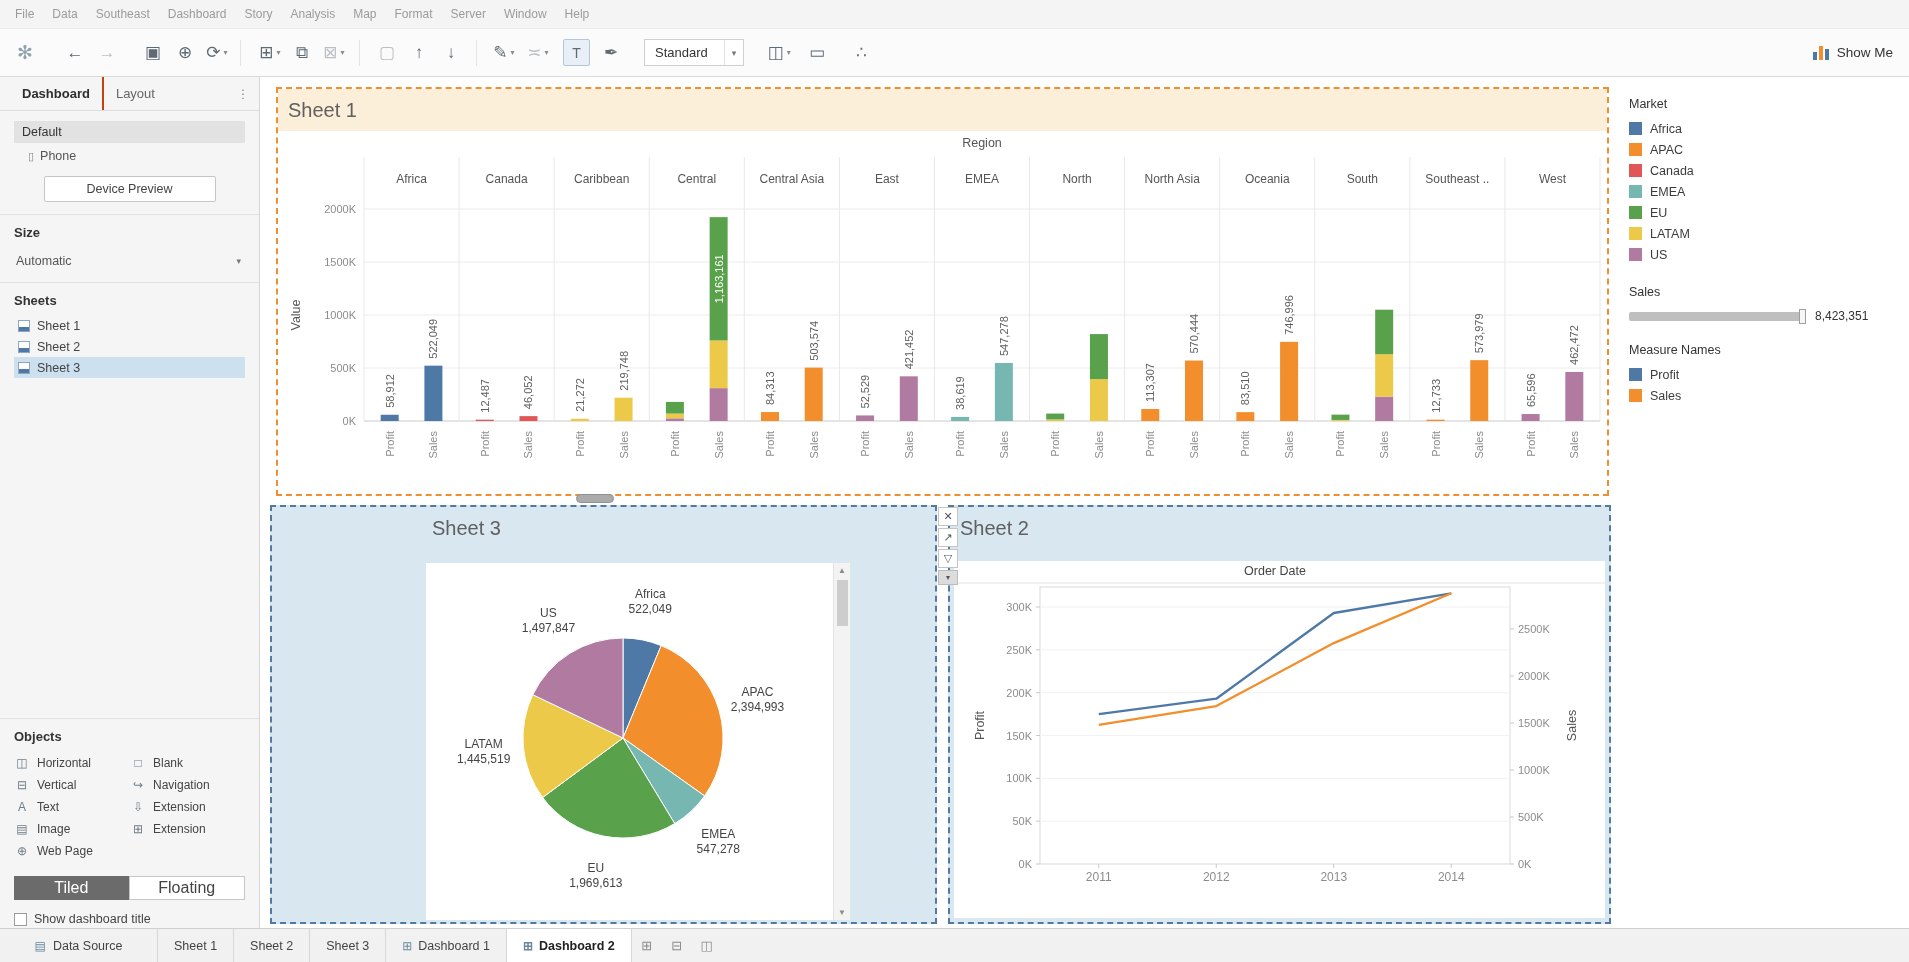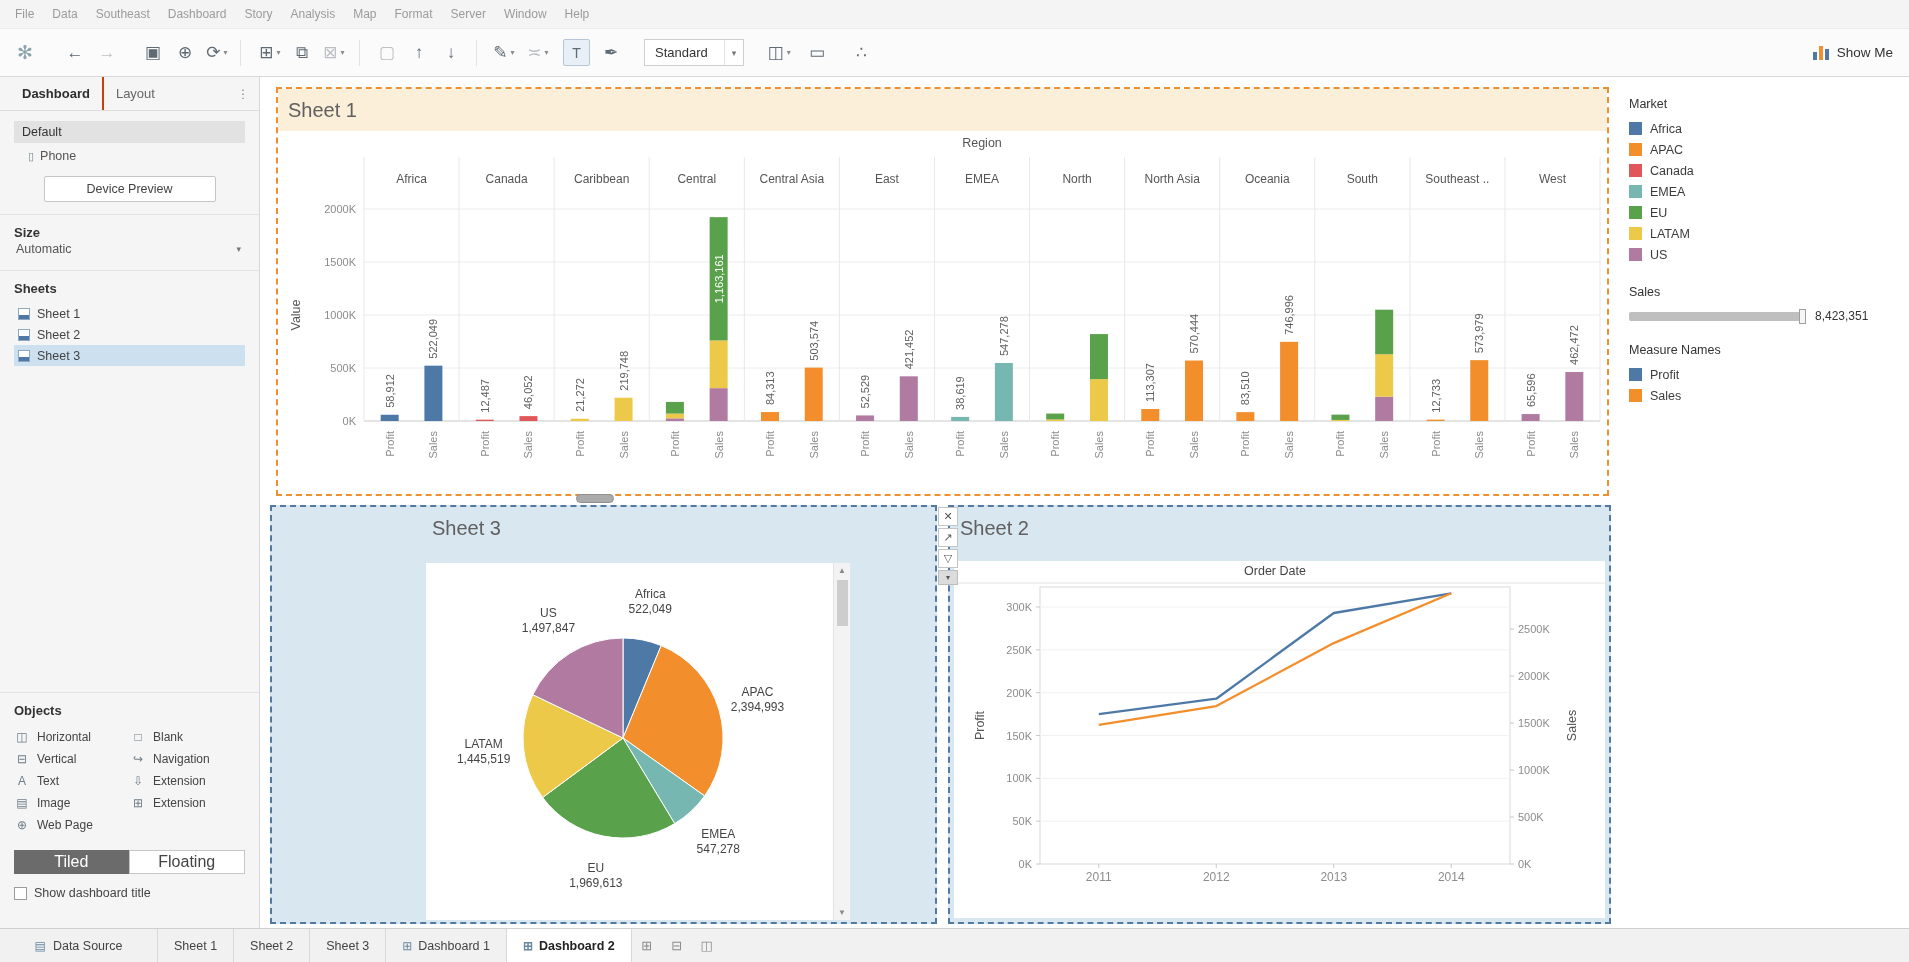--- a/index.html
+++ b/index.html
@@ -36,35 +36,35 @@
 .lp-tab.active{font-weight:bold;color:#2e2e2e}
 .lp-tab.inactive{border-left:2px solid #c2410c}
 .lp-tab-menu{margin-left:auto;margin-right:10px;color:#888;font-size:12px}
 .lp-default{margin:10px 14px 0;background:#e2e2e2;height:22px;line-height:22px;padding-left:8px;color:#333}
 .lp-phone{margin:2px 14px 0 28px;height:22px;display:flex;gap:6px;color:#555;align-items:center}
 .lp-phone-ico{color:#7b8894;font-size:11px}
 .lp-devprev{display:block;margin:9px auto 0;width:172px;height:26px;background:#fff;border:1px solid #c6c6c6;border-radius:2px;font-size:12.5px;color:#444;font-family:inherit}
 .lp-sep{height:1px;background:#e2e2e2;margin-top:12px;flex:none}
 .lp-section{padding:10px 14px 0;flex:none}
 .lp-header{font-weight:bold;color:#333;font-size:13px}
-.lp-dropdown{display:flex;justify-content:space-between;align-items:center;margin-top:0;padding:2px 4px 2px 2px;color:#555}
+.lp-dropdown{display:flex;justify-content:space-between;align-items:center;margin-top:12px;padding:2px 4px 2px 2px;color:#555}
 .lp-dd-chev{font-size:9px;color:#777}
 .sheets-list{margin-top:7px}
 .sheet-row{height:21px;display:flex;align-items:center;gap:7px;padding-left:4px}
 .sheet-row.selected{background:#cde0ef}
 .sheet-ico{width:12px;height:12px;border:1px solid #8fa8bd;background:linear-gradient(to top,#4e79a7 0 4px,#fff 4px);flex:none}
 .lp-spacer{flex:1}
 .obj-grid{display:grid;grid-template-rows:repeat(5,22px);grid-auto-flow:column;grid-auto-columns:116px;margin-top:8px}
 .obj-item{display:flex;align-items:center;gap:7px;font-size:12px;color:#444}
 .obj-ico{width:16px;text-align:center;color:#6f7d88;font-size:12px}
 .tf-row{display:flex;margin:14px 14px 0;height:24px;flex:none}
 .tf-btn{flex:1;display:flex;align-items:center;justify-content:center;font-size:16px}
 .tf-btn.active{background:#6b6b6b;color:#fff}
 .tf-btn.inactive{background:#fff;border:1px solid #c6c6c6;color:#444}
-.lp-check{display:flex;align-items:center;gap:7px;margin:12px 14px 28px;flex:none}
+.lp-check{display:flex;align-items:center;gap:7px;margin:12px 14px 2px;flex:none}
 .checkbox{width:13px;height:13px;border:1px solid #9c9c9c;background:#fff;flex:none}
 
 .zone{position:absolute}
 .sheet1{left:16px;top:10px;width:1333px;height:409px;border:2px dashed #ef8f2f;background:#fff}
 .s1-title{height:42px;background:#fcefd9;font-size:20px;color:#606060;display:flex;align-items:center;padding-left:10px}
 .sheet3{left:10px;top:428px;width:667px;height:419px;border:2px dashed #527aa1;background:#d9e7f0}
 .s3-title{position:absolute;left:160px;top:10px;font-size:20px;color:#606060}
 .s3-card{position:absolute;left:154px;top:56px;width:424px;height:357px;background:#fff}
 .s3-scroll{position:absolute;right:0;top:0;width:17px;height:100%;background:#f3f3f3;border-left:1px solid #e3e3e3;display:flex;flex-direction:column;align-items:center}
 .scroll-arrow{height:15px;font-size:8px;color:#8a8a8a;display:flex;align-items:center;flex:none}

